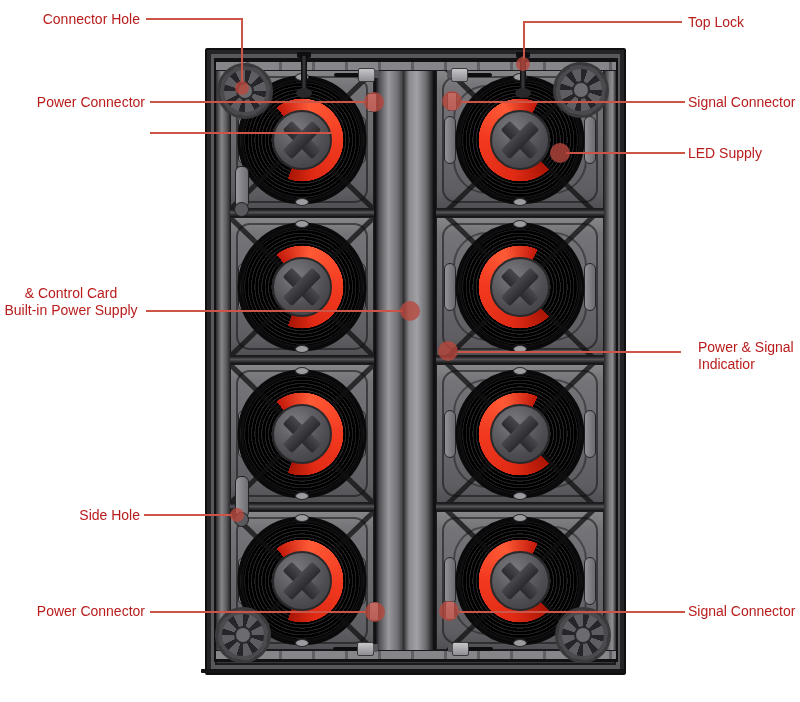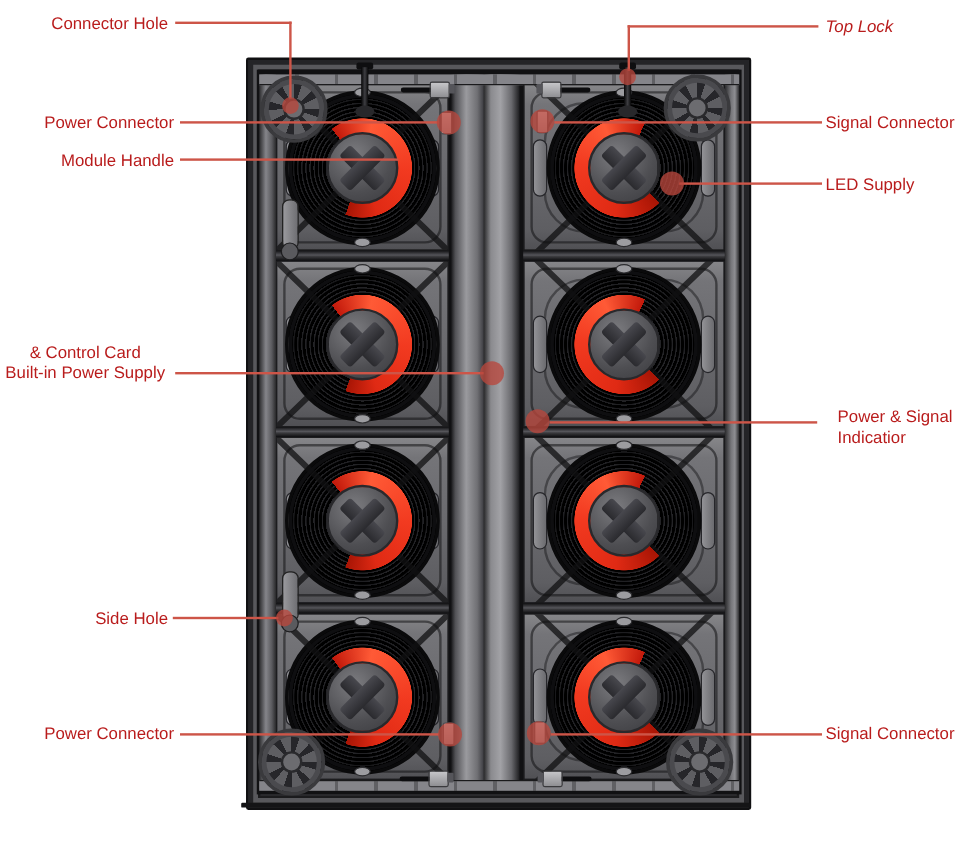--- a/index.html
+++ b/index.html
@@ -283,30 +283,29 @@
   <div class="wconn" style="left:367px;top:93px;"></div>
   <div class="wconn" style="left:447px;top:92px;"></div>
   <div class="wconn" style="left:369px;top:602px;"></div>
   <div class="wconn" style="left:445px;top:601px;"></div>
 
   <div class="label r-align" style="left:0;top:11px;width:140px;">Connector Hole</div>
   <div class="lead-h" style="left:146px;top:18px;width:97px;"></div>
   <div class="lead-v" style="left:241px;top:18px;height:64px;"></div>
   <div class="dot sm" style="left:235px;top:81px;"></div>
 
-  <div class="label" style="left:688px;top:14px;font-style:italic;">Top Lock</div>
+  <div class="label" style="left:688px;top:14px;">Top Lock</div>
   <div class="lead-h" style="left:523px;top:21px;width:159px;"></div>
   <div class="lead-v" style="left:523px;top:21px;height:38px;"></div>
   <div class="dot sm" style="left:516px;top:57px;"></div>
 
   <div class="label r-align" style="left:5px;top:94px;width:140px;">Power Connector</div>
   <div class="lead-h" style="left:150px;top:101px;width:216px;"></div>
   <div class="dot lg" style="left:364px;top:92px;"></div>
 
-  <div class="label r-align" style="left:5px;top:125px;width:140px;">Module Handle</div>
   <div class="lead-h" style="left:150px;top:132px;width:182px;"></div>
 
   <div class="label" style="left:688px;top:94px;">Signal Connector</div>
   <div class="lead-h" style="left:462px;top:101px;width:223px;"></div>
   <div class="dot lg" style="left:442px;top:91px;"></div>
 
   <div class="label" style="left:688px;top:145px;">LED Supply</div>
   <div class="lead-h" style="left:566px;top:152px;width:119px;"></div>
   <div class="dot lg" style="left:550px;top:143px;"></div>
 

